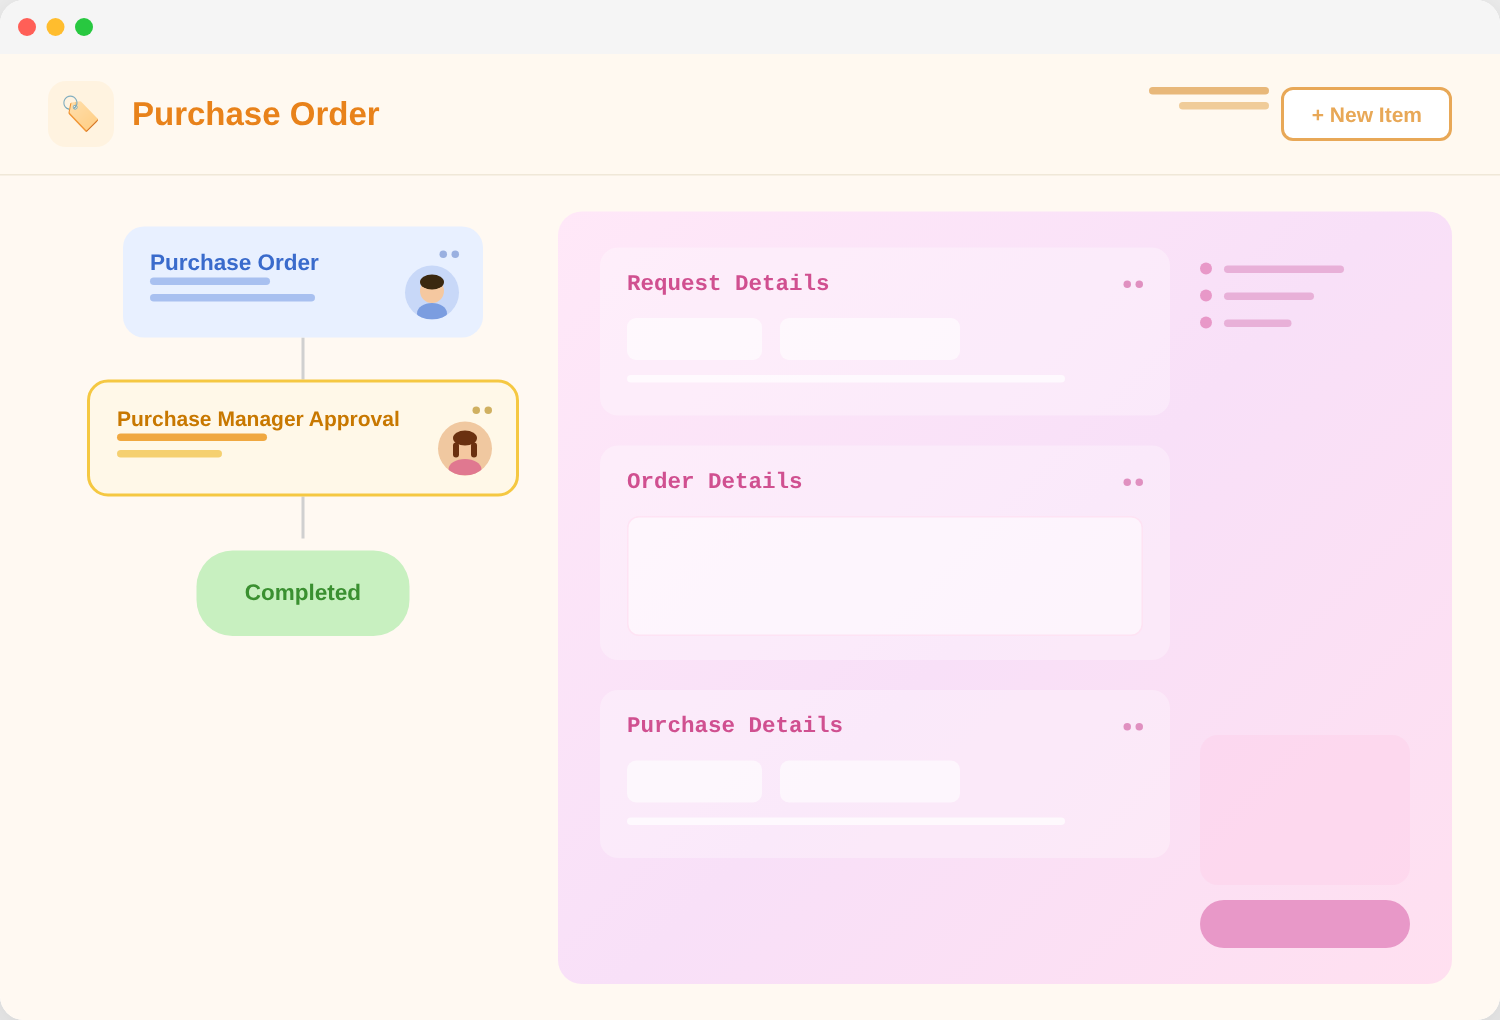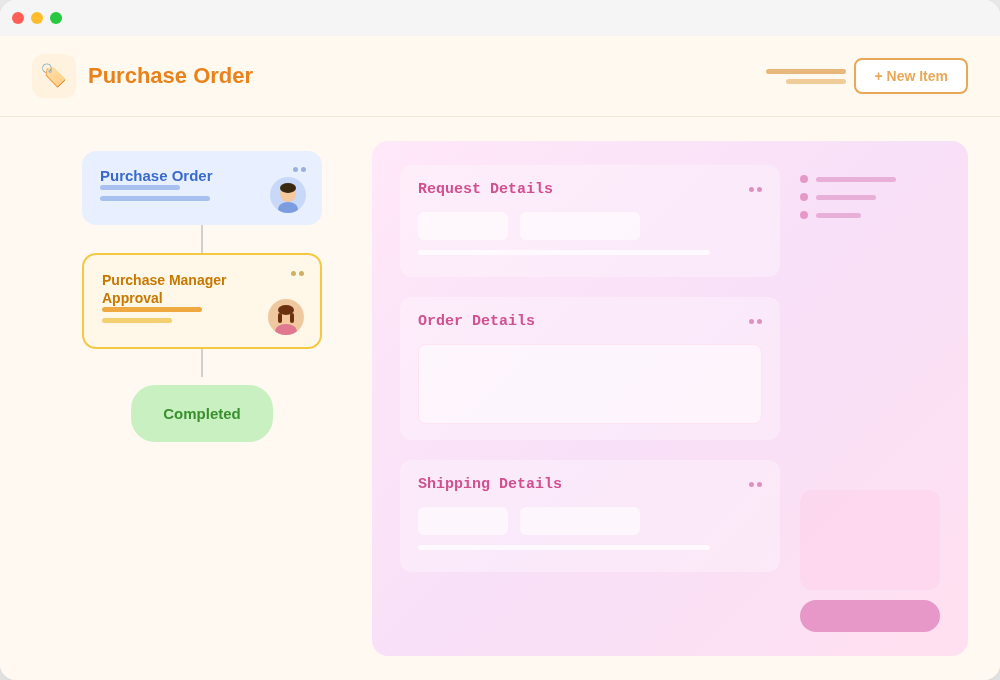--- a/index.html
+++ b/index.html
@@ -78,21 +78,21 @@
     }
 
     .header-title {
       font-size: 22px;
       font-weight: 700;
       color: #e8821a;
     }
 
     .header-right {
       display: flex;
-      align-items: center;
+      align-items: flex-start;
       gap: 8px;
     }
 
     .header-lines {
       display: flex;
       flex-direction: column;
       gap: 5px;
       align-items: flex-end;
     }
 
@@ -194,21 +194,21 @@
 
     
     .connector-line {
       width: 2px;
       height: 28px;
       background: #d0d0d0;
     }
 
     
     .ma-card {
-      width: 240px;
+      width: 288px;
       background: #fff8e8;
       border: 2px solid #f5c842;
       border-radius: 14px;
       padding: 16px 18px;
       position: relative;
     }
 
     .ma-card-title {
       font-size: 14px;
       font-weight: 700;
@@ -494,21 +494,21 @@
               <div class="section-dots">
                 <div class="section-dot"></div>
                 <div class="section-dot"></div>
               </div>
             </div>
             <div class="textarea-box"></div>
           </div>
 
           <div class="form-section">
             <div class="section-header">
-              <span class="section-title">Shipping Details</span>
+              <span class="section-title">Purchase Details</span>
               <div class="section-dots">
                 <div class="section-dot"></div>
                 <div class="section-dot"></div>
               </div>
             </div>
             <div class="field-row">
               <div class="field-box field-box-small"></div>
               <div class="field-box field-box-medium"></div>
             </div>
             <div class="field-line field-line-full" style="width: 85%;"></div>

